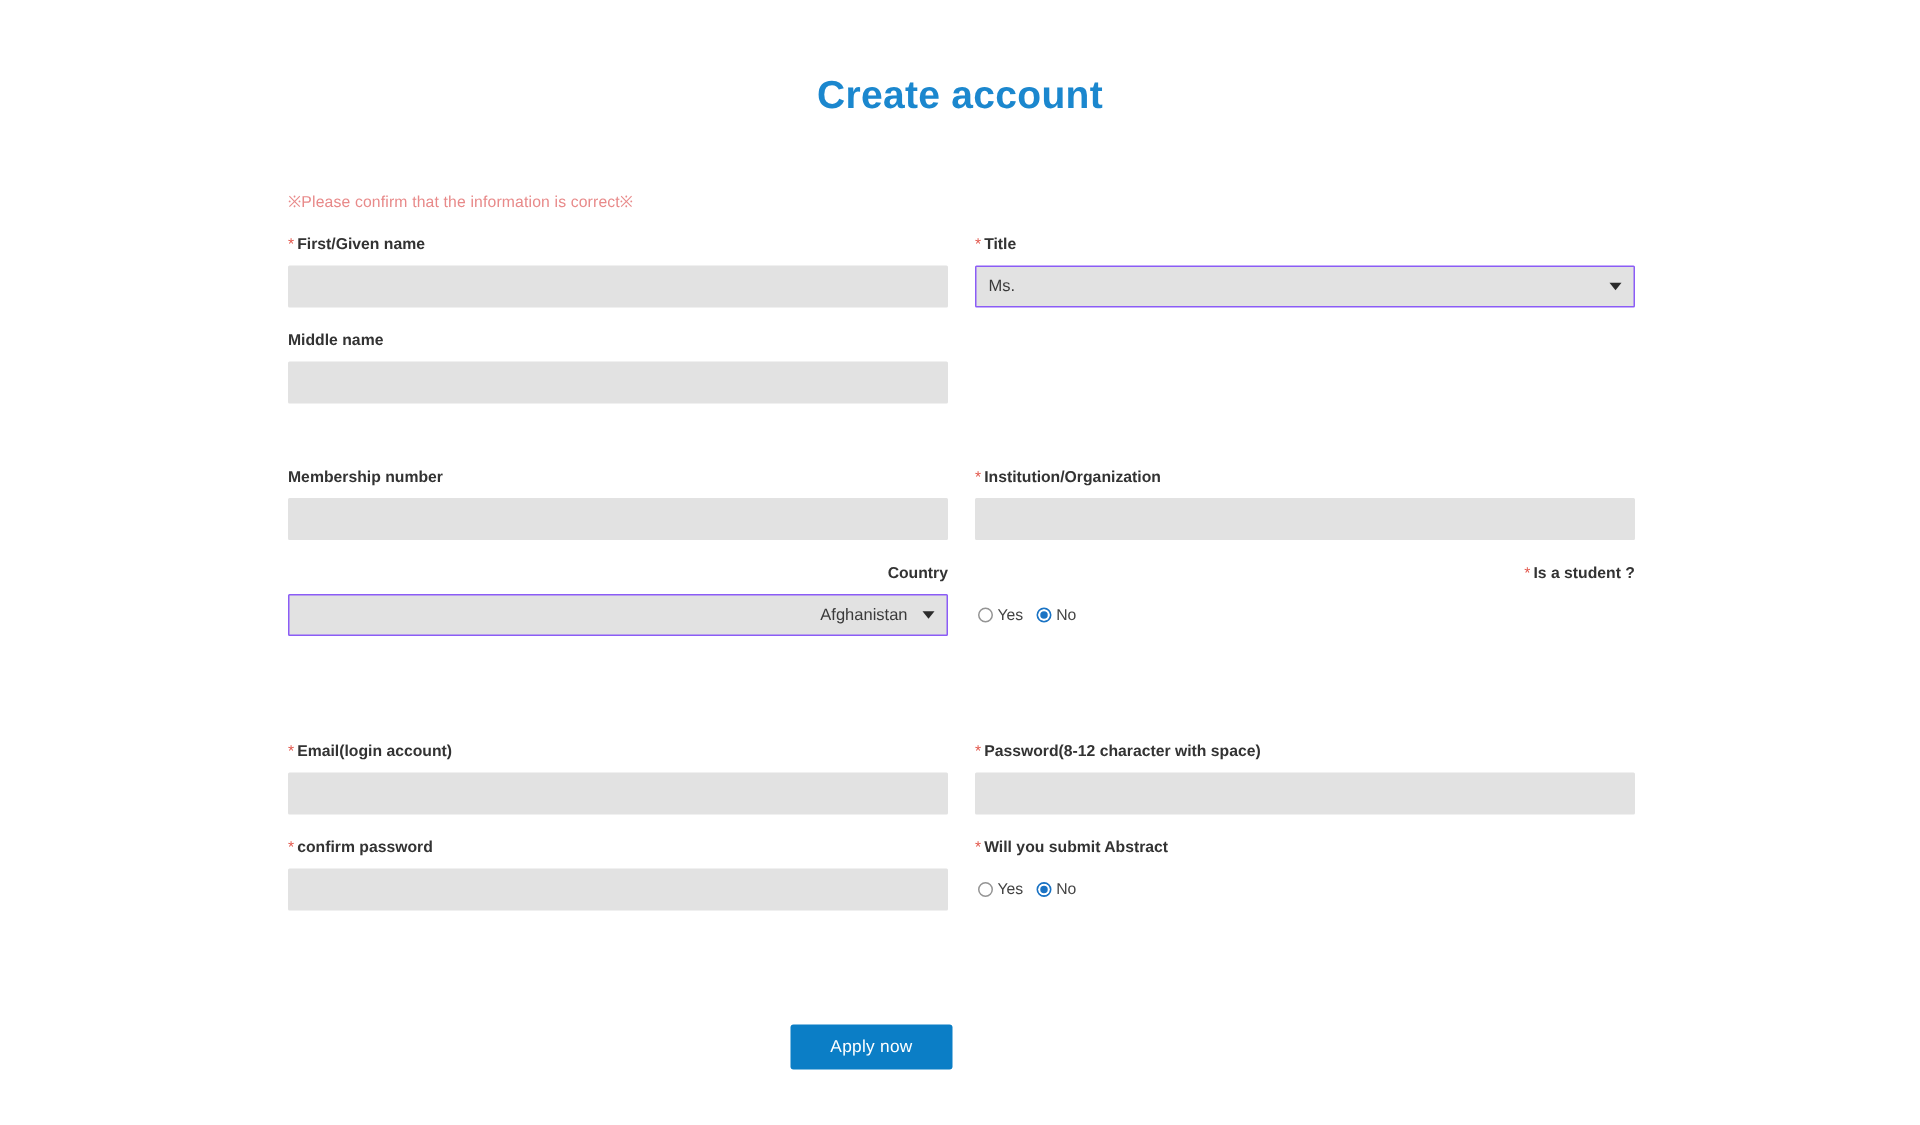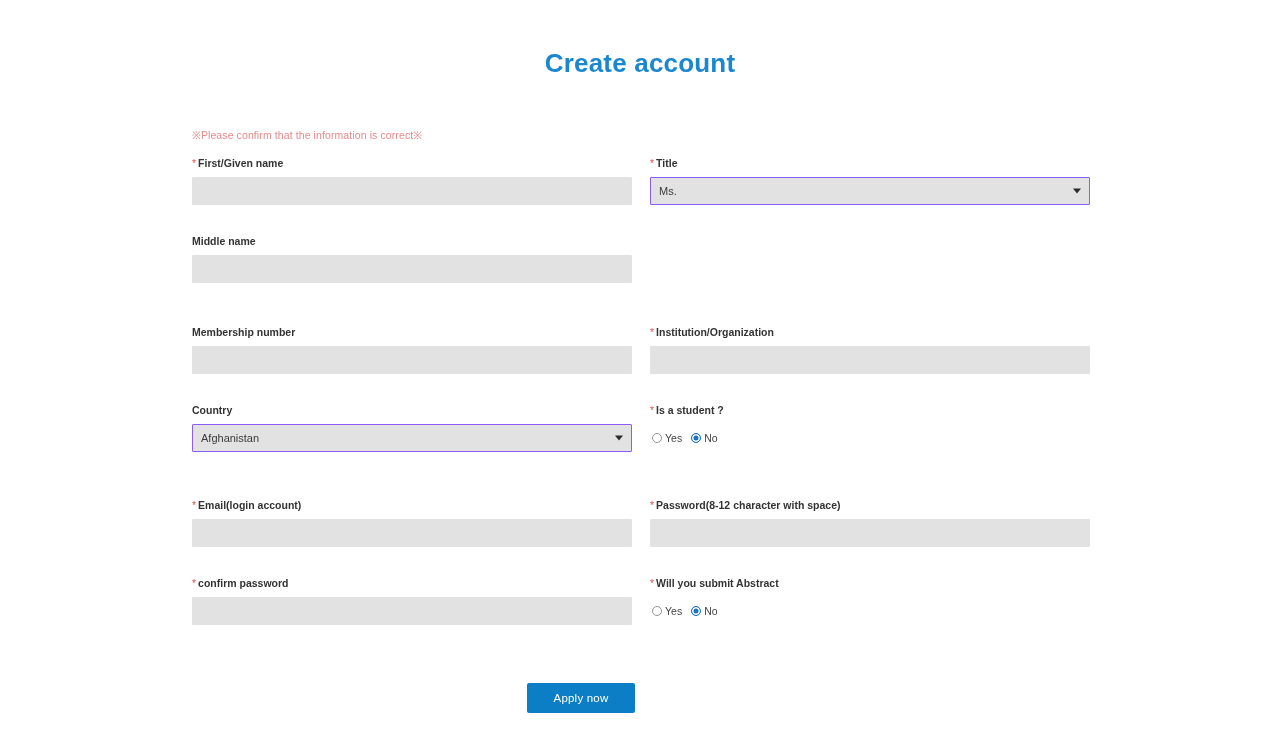--- a/index.html
+++ b/index.html
@@ -43,23 +43,23 @@
     line-height: 14px;
   }
   .grid {
     display: grid;
     grid-template-columns: 440px 18px 440px;
     row-gap: 0;
   }
   .col-left  { grid-column: 1; }
   .col-right { grid-column: 3; }
 
-  .field { margin-bottom: 29px; }
+  .field { margin-bottom: 15px; }
   .field.gap-after { margin-bottom: 42px; }
-  .field.gap-after-sm { margin-bottom: 46px; }
+  .field.gap-after-sm { margin-bottom: 70px; text-align: right; }
 
   .field-label {
     font-size: 10.5px;
     font-weight: bold;
     color: #333333;
     line-height: 14px;
     margin-bottom: 7px;
     white-space: nowrap;
   }
   .req {

